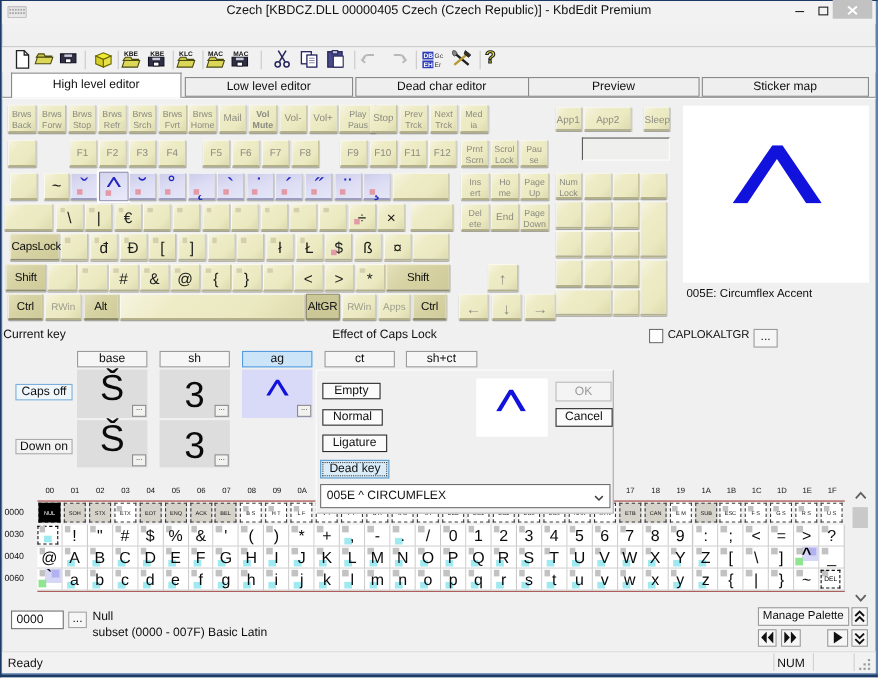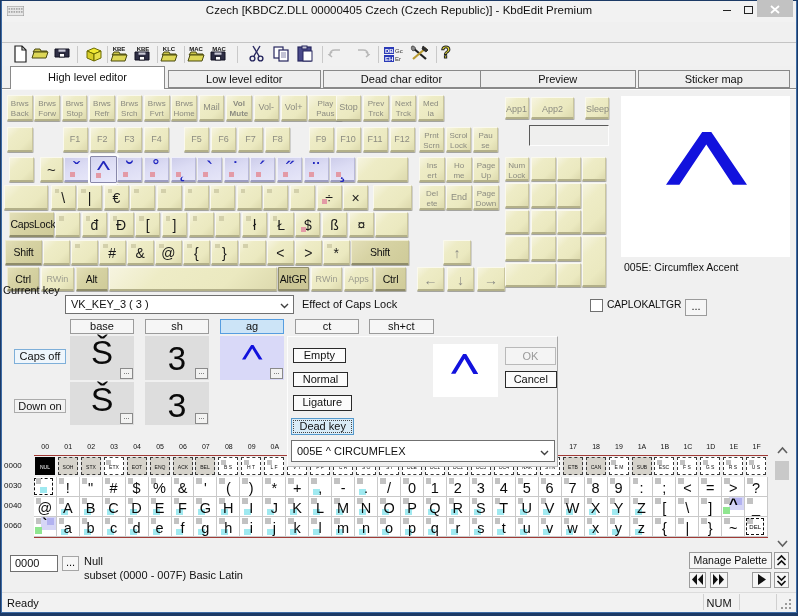--- a/index.html
+++ b/index.html
@@ -585,27 +585,21 @@
 <div class="k " style="left:556.5px;top:236px;width:24.5px;height:24.5px;"></div>
 <div class="k " style="left:581.6px;top:183px;width:24.5px;height:51px;"></div>
 <div class="k " style="left:581.6px;top:236px;width:24.5px;height:51px;"></div>
 <div class="k " style="left:504.5px;top:262.5px;width:51px;height:24.5px;"></div>
 <div class="k " style="left:556.5px;top:262.5px;width:24.5px;height:24.5px;"></div>
 <div class="abs" style="left:621px;top:96px;width:168.5px;height:161px;background:#fff"></div>
 <svg class="abs" style="left:665.7px;top:131.9px" width="81.1" height="52.8" viewBox="0 0 81.1 52.8">
       <polygon points="0,52.7 36.2,0 45.3,0 81.1,52.8 66.9,52.8 40.3,12.5 13.4,52.7" fill="#1212dd"></polygon>
     </svg>
 <div class="lbl" style="left:624px;top:261px;font-size:10.5px">005E: Circumflex Accent</div>
-<div class="lbl" style="left:3px;top:284px">Current key</div>
-<div class="combo" style="left:65px;top:295px;width:228.5px;height:19px">
-      <span class="tx">VK_KEY_3 ( 3 )</span>
-      <svg style="position:absolute;right:4px;top:7px" width="9" height="6">
-        <path d="M1,1 L4.5,4.5 L8,1" fill="none" stroke="#404040" stroke-width="1.4"></path>
-      </svg>
-    </div>
+<div class="lbl" style="left:3px;top:298px">Current key</div>
 <div class="lbl" style="left:302px;top:298px">Effect of Caps Lock</div>
 <div class="abs" style="left:589.5px;top:298.5px;width:13px;height:13px;background:#fff;border:1px solid #707070"></div>
 <div class="lbl" style="left:607px;top:299px;font-size:10.3px;letter-spacing:-0.1px">CAPLOKALTGR</div>
 <div class="btn" style="left:685px;top:299px;width:22px;height:17px;line-height:12px">...</div>
 <div class="btn" style="left:70px;top:319px;width:64px;height:14.5px;line-height:13px">base</div>
 <div class="btn" style="left:145px;top:319px;width:64px;height:14.5px;line-height:13px">sh</div>
 <div class="btn" style="left:220px;top:319px;width:64px;height:14.5px;line-height:13px;background:#cce4f7;border-color:#569de0">ag</div>
 <div class="btn" style="left:295px;top:319px;width:64px;height:14.5px;line-height:13px">ct</div>
 <div class="btn" style="left:369px;top:319px;width:64.5px;height:14.5px;line-height:13px">sh+ct</div>
 <div class="btn" style="left:14px;top:349px;width:52px;height:14.5px;line-height:13px;background:#eff6fc;border-color:#7eafd9">Caps off</div>

